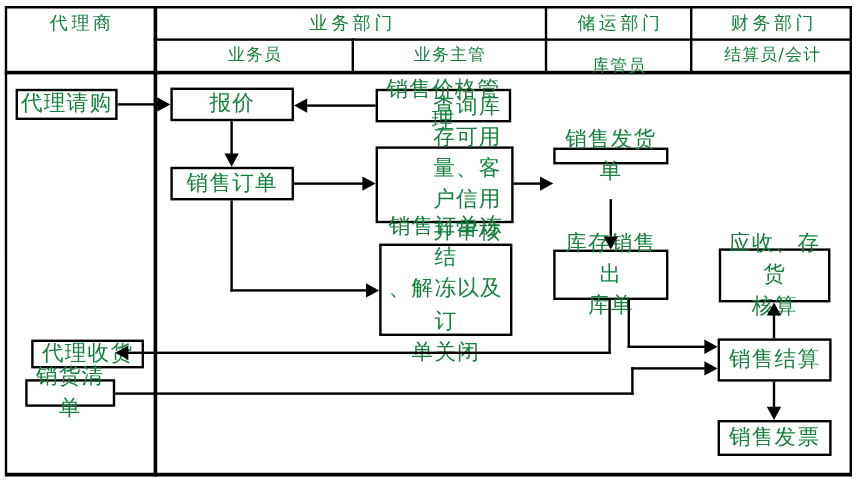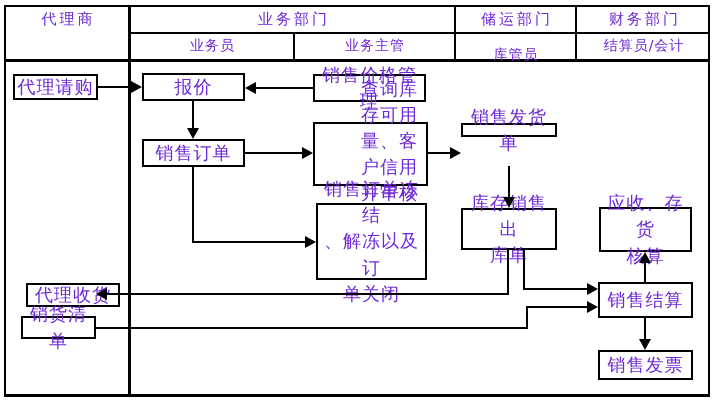--- a/index.html
+++ b/index.html
@@ -2,21 +2,21 @@
 <html><head>
 <meta charset="utf-8">
 <style>
   html, body { margin: 0; padding: 0; background: #ffffff; }
   #canvas {
     position: relative;
     width: 716px;
     height: 404px;
     background: #ffffff;
     font-family: "DejaVu Sans", "Liberation Sans", sans-serif;
-    color: #6d28d9;
+    color: #15803d;
     overflow: hidden;
   }
   .frame {
     position: absolute;
     box-sizing: border-box;
     border: 2px solid #000;
     border-bottom-width: 3px;
     background: transparent;
   }
   .gline { position: absolute; background: #000; }

